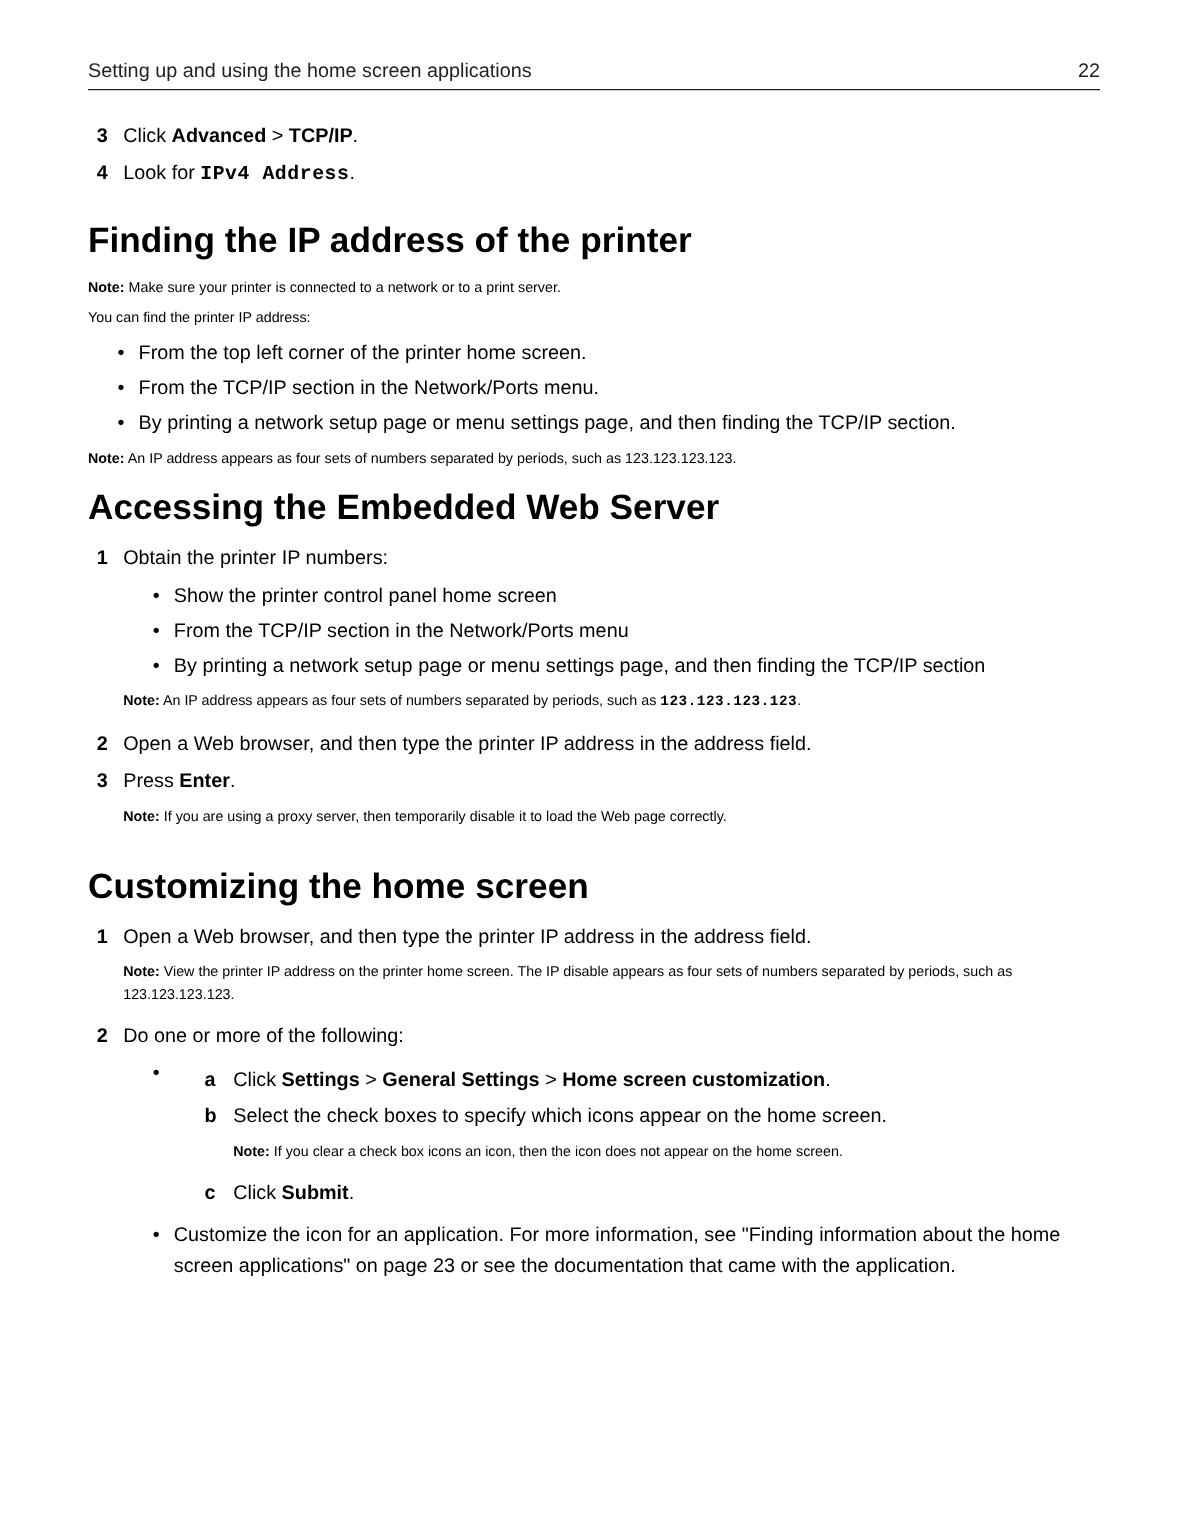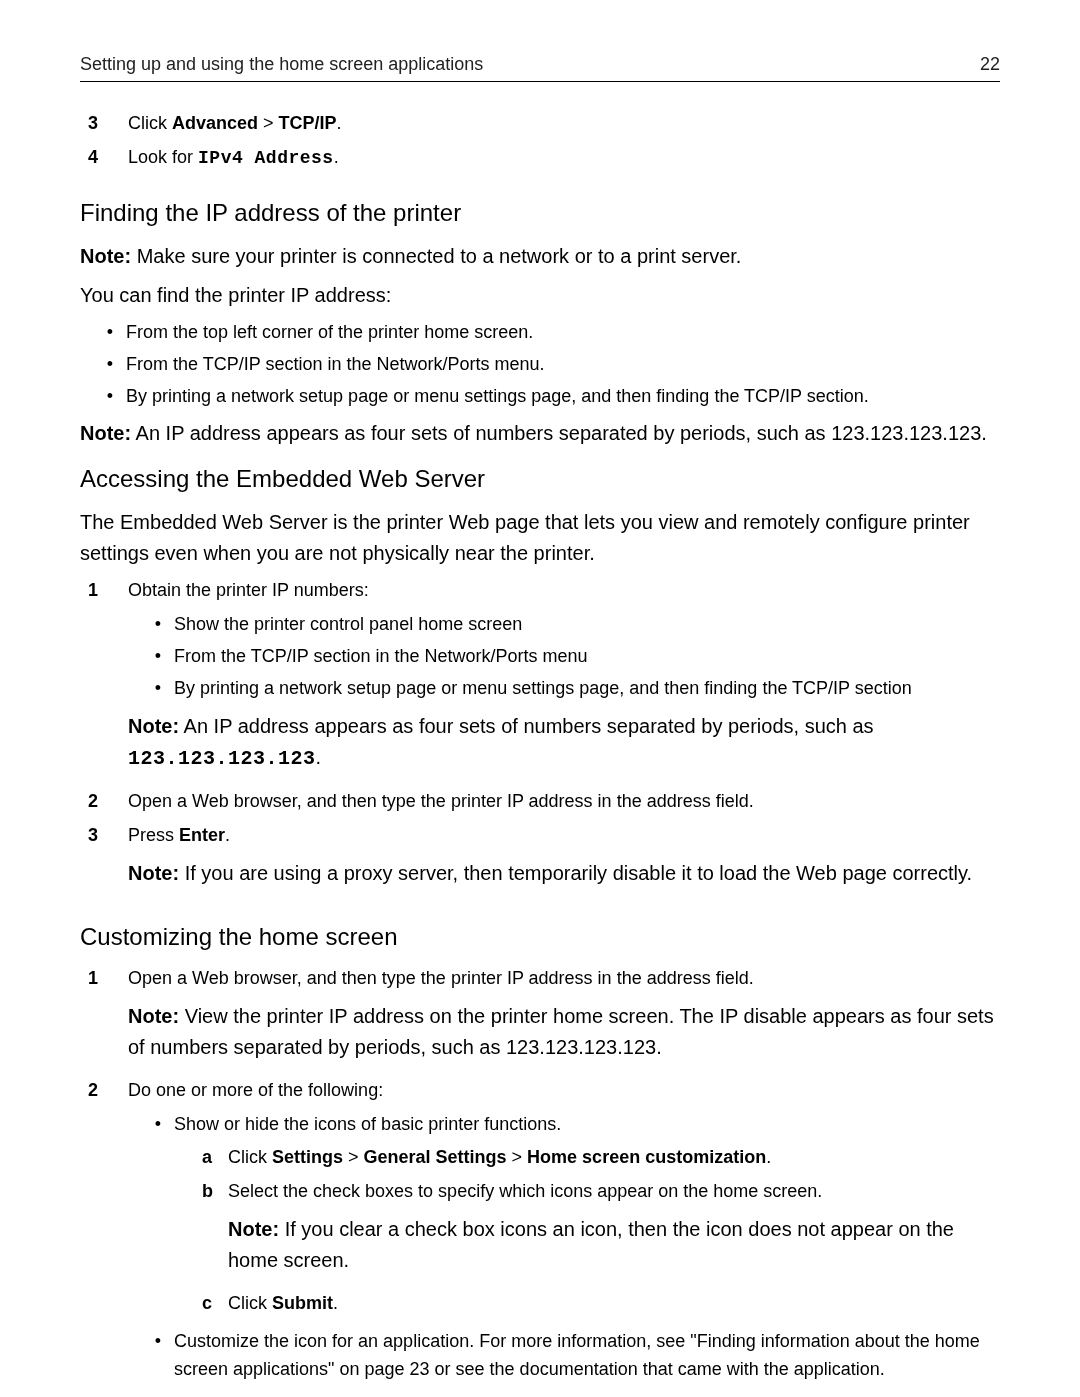--- a/index.html
+++ b/index.html
@@ -37,46 +37,46 @@
     margin: 6px 0;
     font-size: 18px;
     line-height: 1.55;
   }
   .ol-num > li > .num {
     font-weight: 700;
     width: 18px;
     text-align: right;
     flex-shrink: 0;
   }
-  .ol-num > li > .body { flex: 1; margin-left: 16px; }
+  .ol-num > li > .body { flex: 1; }
   .ol-letter {
     list-style: none;
     padding: 0;
     margin: 4px 0 0 0;
   }
   .ol-letter > li {
     display: flex;
     gap: 10px;
     margin: 6px 0;
     font-size: 18px;
     line-height: 1.55;
   }
   .ol-letter > li > .num {
     font-weight: 700;
     width: 16px;
     flex-shrink: 0;
   }
   .ol-letter > li > .body { flex: 1; }
   h2.section {
-    font-size: 24px;
-    font-weight: 400;
+    font-size: 32px;
+    font-weight: 700;
     margin: 16px 0 14px 0;
   }
   p.body {
-    font-size: 20px;
+    font-size: 13px;
     line-height: 1.55;
     margin: 8px 0;
   }
   ul.bullets {
     list-style: none;
     padding: 0;
     margin: 6px 0;
   }
   ul.bullets > li {
     display: flex;
@@ -137,21 +137,20 @@
       </li>
     <li>
         <span>By printing a network setup page or menu settings page, and then finding the TCP/IP section.</span>
       </li>
   </ul>
   <p class="body">
     <span class="b">Note:</span><span> An IP address appears as four sets of numbers separated by periods, such as 123.123.123.123.</span>
   </p>
 
   <h2 class="section">Accessing the Embedded Web Server</h2>
-  <p class="body">The Embedded Web Server is the printer Web page that lets you view and remotely configure printer settings even when you are not physically near the printer.</p>
 
   <ol class="ol-num">
     <li>
       <span class="num">1</span>
       <span class="body">
         <span>Obtain the printer IP numbers:</span>
         <ul class="bullets level2">
           <li>
               <span>Show the printer control panel home screen</span>
             </li>
@@ -196,21 +195,20 @@
         </p>
       </span>
     </li>
     <li>
       <span class="num">2</span>
       <span class="body">
         <span>Do one or more of the following:</span>
         <ul class="bullets level2">
           <li>
             <div style="flex:1">
-              <span>Show or hide the icons of basic printer functions.</span>
               <ol class="ol-letter indent1">
                 <li>
                   <span class="num">a</span>
                   <span class="body">
                     <span>Click </span><span class="b">Settings</span><span> &gt; </span><span class="b">General Settings</span><span> &gt; </span><span class="b">Home screen customization</span><span>.</span>
                   </span>
                 </li>
                 <li>
                   <span class="num">b</span>
                   <span class="body">

